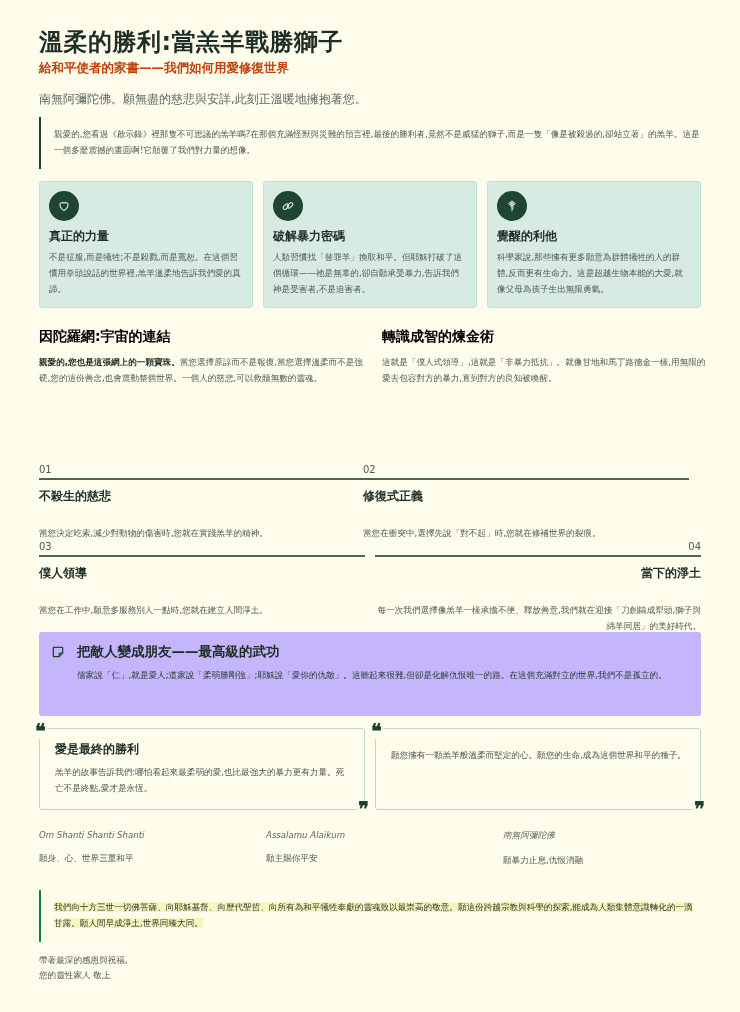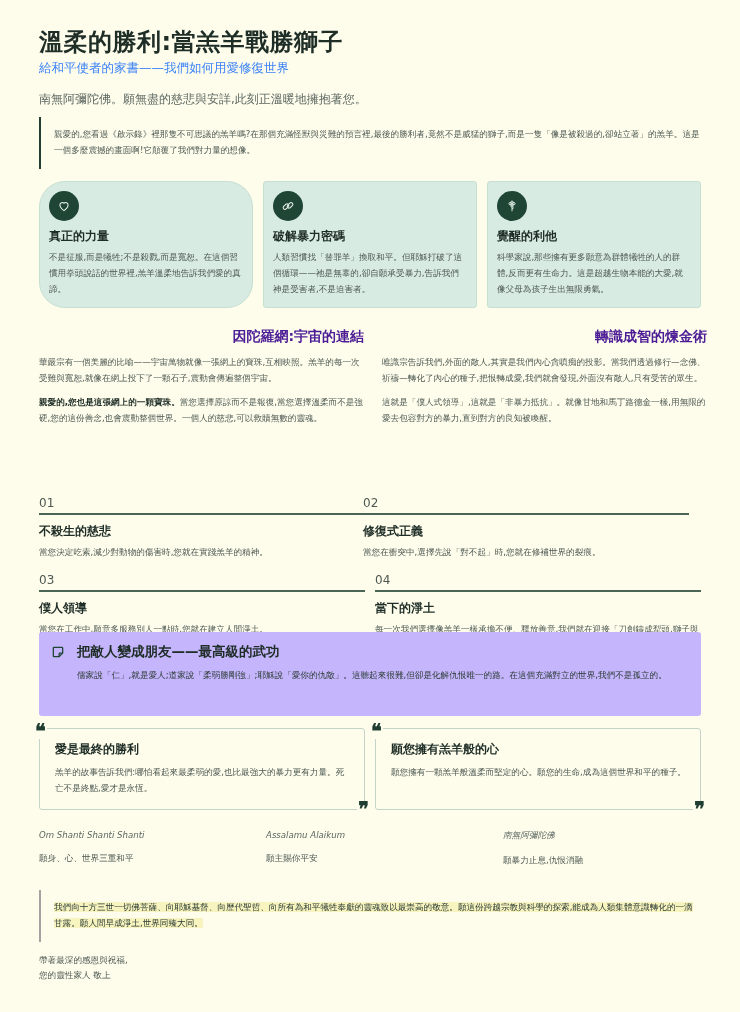--- a/index.html
+++ b/index.html
@@ -13,21 +13,21 @@
     }
     .page { position: absolute; left: 39px; top: 0; width: 662px; }
 
     .title {
       position: absolute; top: 26px; left: 0;
       font-size: 24px; font-weight: bold; color: #1f2d27; letter-spacing: 0.5px;
       white-space: nowrap;
     }
     .subtitle {
       position: absolute; top: 60px; left: 0;
-      font-size: 12.5px; font-weight: normal; color: #3b82f6; white-space: nowrap;
+      font-size: 12.5px; font-weight: bold; color: #c2410c; white-space: nowrap;
     }
     .greeting {
       position: absolute; top: 91px; left: 0;
       font-size: 12px; color: #5b6660; white-space: nowrap;
     }
 
     .intro {
       position: absolute; top: 117px; left: 0; width: 662px; height: 52px;
       border-left: 2px solid #1f3d30;
       padding: 9px 0 0 13px;
@@ -46,29 +46,29 @@
     }
     .card .icon-circle svg { width: 14px; height: 14px; }
     .card .card-title {
       margin-top: 7px; font-size: 12px; font-weight: bold; color: #1f2d27;
     }
     .card .card-body {
       margin-top: 4px; font-size: 8.6px; line-height: 16px; color: #4d5852;
     }
 
     .col { position: absolute; width: 325px; }
-    .col h2 { font-size: 14px; font-weight: bold; color: #4c1d95; text-align: right; }
+    .col h2 { font-size: 14px; font-weight: bold; color: #000000; }
     .col p { font-size: 8.6px; line-height: 16px; color: #4d5852; margin-top: 8px; }
     .col p b { color: #1f2d27; }
 
     .action { position: absolute; width: 326px; }
-    .action .num { font-size: 12px; color: #4d5852; margin-top: 32px; }
+    .action .num { font-size: 10px; color: #4d5852; }
     .action .rule { margin-top: 3px; height: 2px; background: #4a6455; }
     .action .a-title { margin-top: 8px; font-size: 12px; font-weight: bold; color: #1f2d27; }
-    .action .a-body { margin-top: 4px; font-size: 8.6px; line-height: 16px; color: #4d5852; }
+    .action .a-body { margin-top: 20px; font-size: 8.6px; line-height: 16px; color: #4d5852; }
 
     .callout {
       position: absolute; top: 632px; left: 0; width: 662px; height: 84px;
       background: #c4b5fd; border-radius: 3px;
       padding: 11px 14px 0 12px;
     }
     .callout .c-head { display: flex; align-items: center; }
     .callout .c-head svg { width: 14px; height: 14px; margin-right: 12px; }
     .callout .c-title { font-size: 13.5px; font-weight: bold; color: #1f2d27; }
     .callout .c-body {
@@ -90,21 +90,21 @@
     .quote .q-title { font-size: 12px; font-weight: bold; color: #1f2d27; }
     .quote .q-body { margin-top: 6px; font-size: 8.6px; line-height: 16px; color: #4d5852; }
 
     .blessings { position: absolute; top: 830px; left: 0; width: 662px; height: 40px; }
     .blessing { position: absolute; top: 0; width: 220px; }
     .blessing .b-orig { font-size: 8.6px; font-style: italic; color: #5b6660; }
     .blessing .b-trans { margin-top: 13px; font-size: 8.6px; color: #4d5852; }
 
     .dedication {
       position: absolute; top: 890px; left: 0; width: 662px; height: 52px;
-      border-left: 2px solid #a3a3a3; padding: 9px 0 0 13px;
+      border-left: 2px solid #15803d; padding: 9px 0 0 13px;
       font-size: 8.6px; line-height: 16px; color: #2b3a33;
     }
     .dedication span { background: #f7f4c0; }
 
     .signoff {
       position: absolute; top: 953px; left: 0;
       font-size: 8.6px; line-height: 15px; color: #4d5852;
     }
   </style>
 </head>
@@ -112,21 +112,21 @@
 
 <div class="page">
 
   <h1 class="title">溫柔的勝利:當羔羊戰勝獅子</h1>
   <div class="subtitle">給和平使者的家書——我們如何用愛修復世界</div>
   <div class="greeting">南無阿彌陀佛。願無盡的慈悲與安詳,此刻正溫暖地擁抱著您。</div>
 
   <div class="intro">親愛的,您看過《啟示錄》裡那隻不可思議的羔羊嗎?在那個充滿怪獸與災難的預言裡,最後的勝利者,竟然不是威猛的獅子,而是一隻「像是被殺過的,卻站立著」的羔羊。這是一個多麼震撼的畫面啊!它顛覆了我們對力量的想像。</div>
 
   <div class="cards">
-    <div class="card" style="left:0;border-radius:26px;">
+    <div class="card" style="left:0;">
       <div class="icon-circle">
         <svg viewBox="0 0 24 24" fill="none" stroke="#e8f2ec" stroke-width="1.8" stroke-linejoin="round">
             <path d="M12 20s-7-4.5-7-10a4 4 0 0 1 7-2.6A4 4 0 0 1 19 10c0 5.5-7 10-7 10z"></path>
           </svg>
       </div>
       <div class="card-title">真正的力量</div>
       <div class="card-body">不是征服,而是犧牲;不是殺戮,而是寬恕。在這個習慣用拳頭說話的世界裡,羔羊溫柔地告訴我們愛的真諦。</div>
     </div>
     <div class="card" style="left:224px;">
       <div class="icon-circle">
@@ -149,27 +149,25 @@
             <path d="M12 13v8M12 17l3-2"></path>
           </svg>
       </div>
       <div class="card-title">覺醒的利他</div>
       <div class="card-body">科學家說,那些擁有更多願意為群體犧牲的人的群體,反而更有生命力。這是超越生物本能的大愛,就像父母為孩子生出無限勇氣。</div>
     </div>
   </div>
 
   <div class="col" style="top:328px; left:0;">
     <h2>因陀羅網:宇宙的連結</h2>
-    <p>華嚴宗有一個美麗的比喻——宇宙萬物就像一張網上的寶珠,互相映照。羔羊的每一次受難與寬恕,就像在網上投下了一顆石子,震動會傳遍整個宇宙。</p>
     <p><b>親愛的,您也是這張網上的一顆寶珠。</b><span>當您選擇原諒而不是報復,當您選擇溫柔而不是強硬,您的這份善念,也會震動整個世界。一個人的慈悲,可以救贖無數的靈魂。</span></p>
   </div>
 
   <div class="col" style="top:328px; left:343px;">
     <h2>轉識成智的煉金術</h2>
-    <p>唯識宗告訴我們,外面的敵人,其實是我們內心貪嗔痴的投影。當我們透過修行—念佛、祈禱—轉化了內心的種子,把恨轉成愛,我們就會發現,外面沒有敵人,只有受苦的眾生。</p>
     <p>這就是「僕人式領導」,這就是「非暴力抵抗」。就像甘地和馬丁路德金一樣,用無限的愛去包容對方的暴力,直到對方的良知被喚醒。</p>
   </div>
 
   <div class="action" style="top:464px; left:0;">
     <div class="num">01</div>
     <div class="rule"></div>
     <div class="a-title">不殺生的慈悲</div>
     <div class="a-body">當您決定吃素,減少對動物的傷害時,您就在實踐羔羊的精神。</div>
   </div>
   <div class="action" style="top:464px; left:324px;">
@@ -177,21 +175,21 @@
     <div class="rule"></div>
     <div class="a-title">修復式正義</div>
     <div class="a-body">當您在衝突中,選擇先說「對不起」時,您就在修補世界的裂痕。</div>
   </div>
   <div class="action" style="top:541px; left:0;">
     <div class="num">03</div>
     <div class="rule"></div>
     <div class="a-title">僕人領導</div>
     <div class="a-body">當您在工作中,願意多服務別人一點時,您就在建立人間淨土。</div>
   </div>
-  <div class="action" style="top:541px; left:336px;">
+  <div class="action" style="top:541px; left:336px;text-align:right;">
     <div class="num">04</div>
     <div class="rule"></div>
     <div class="a-title">當下的淨土</div>
     <div class="a-body">每一次我們選擇像羔羊一樣承擔不便、釋放善意,我們就在迎接「刀劍鑄成犁頭,獅子與綿羊同居」的美好時代。</div>
   </div>
 
   <div class="callout">
     <div class="c-head">
       <svg viewBox="0 0 24 24" fill="none" stroke="#1f4535" stroke-width="2.2" stroke-linejoin="round">
           <path d="M4 5a1 1 0 0 1 1-1h14a1 1 0 0 1 1 1v9l-6 6H5a1 1 0 0 1-1-1z"></path>
@@ -203,21 +201,20 @@
   </div>
 
   <div class="quote" style="left:0;">
     <span class="qmark q-open">❝</span>
     <div class="q-title">愛是最終的勝利</div>
     <div class="q-body">羔羊的故事告訴我們:哪怕看起來最柔弱的愛,也比最強大的暴力更有力量。死亡不是終點,愛才是永恆。</div>
     <span class="qmark q-close">❞</span>
   </div>
   <div class="quote" style="left:336px;">
     <span class="qmark q-open">❝</span>
-    <div class="q-title">願您擁有羔羊般的心</div>
     <div class="q-body">願您擁有一顆羔羊般溫柔而堅定的心。願您的生命,成為這個世界和平的種子。</div>
     <span class="qmark q-close">❞</span>
   </div>
 
   <div class="blessings">
     <div class="blessing" style="left:0;">
       <div class="b-orig">Om Shanti Shanti Shanti</div>
       <div class="b-trans">願身、心、世界三重和平</div>
     </div>
     <div class="blessing" style="left:227px;">

